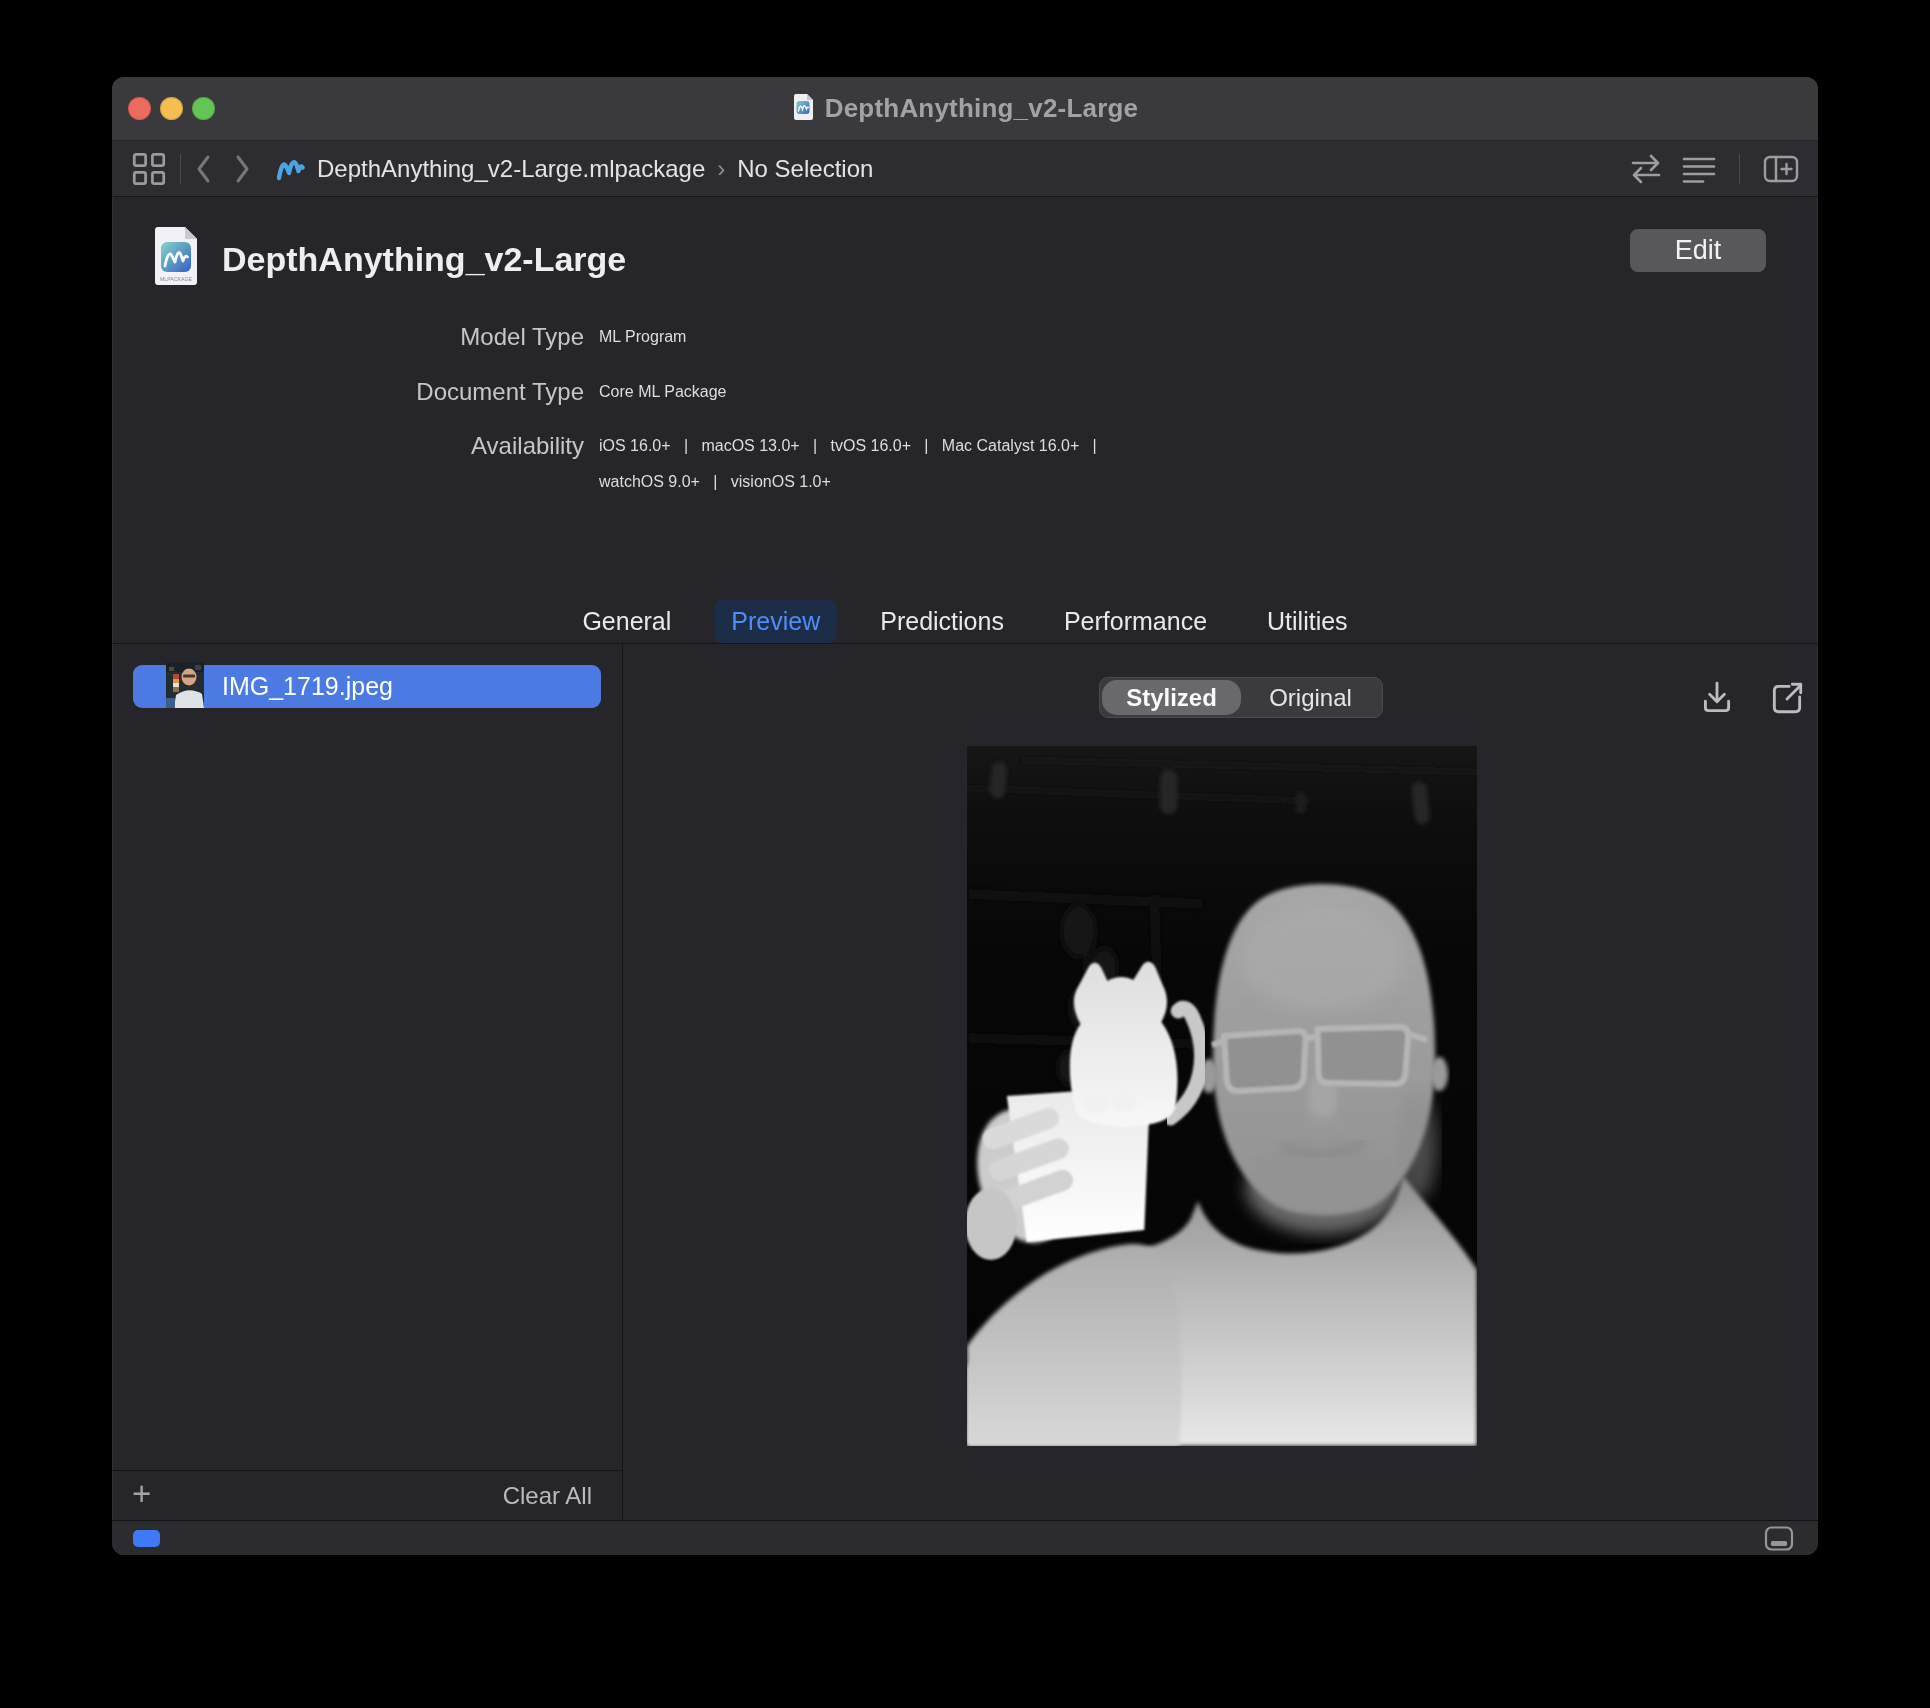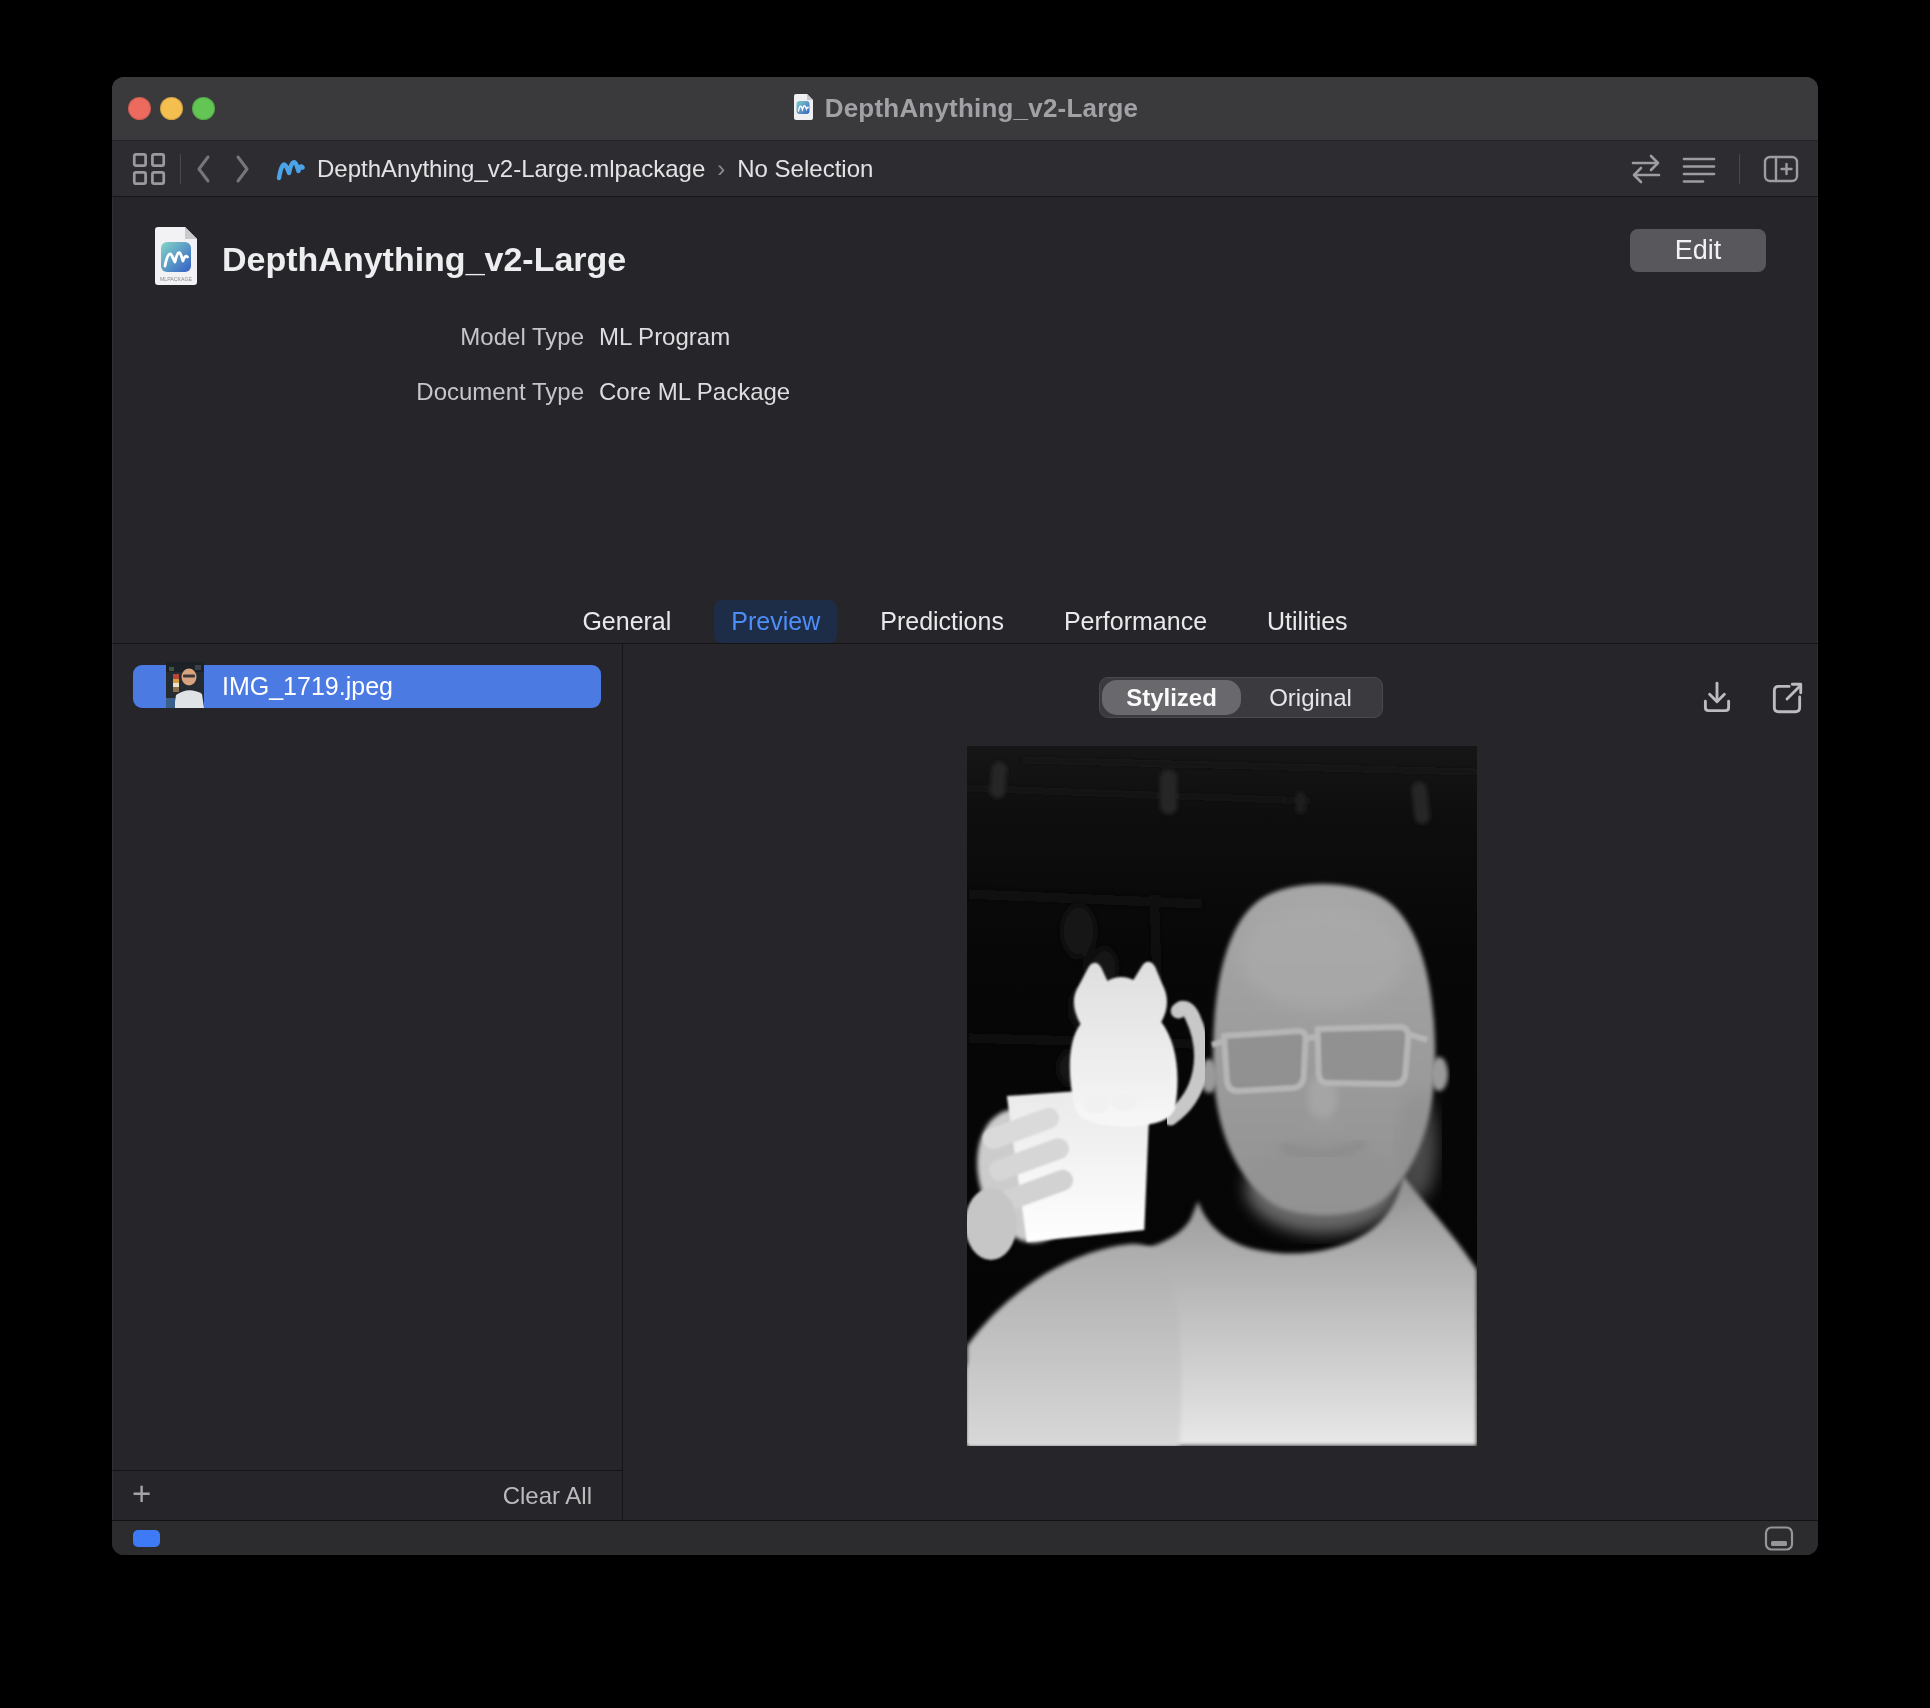--- a/index.html
+++ b/index.html
@@ -35,21 +35,21 @@
   
   .model-icon { position:absolute; left:40px; top:148px; }
   .model-title { position:absolute; left:110px; top:163px; font-size:34px; font-weight:700; color:#edeeef; }
   .edit-btn { position:absolute; left:1518px; top:152px; width:136px; height:43px;
     background:#58585c; border-radius:8px; color:#f2f2f4; font-size:27px;
     display:flex; align-items:center; justify-content:center; }
   .fields { position:absolute; left:0; top:232px; width:1400px; }
   .f-row { display:flex; height:55px; line-height:55px; }
   .f-row.avail { height:auto; line-height:36px; margin-top:9px; }
   .f-label { width:487px; text-align:right; padding-right:15px; color:#c6c6ca; font-size:24px; }
-  .f-value { color:#dddddf; font-size:24px; white-space:pre; }
+  .f-value { color:#dddddf; font-size:16px; white-space:pre; }
 
   
   .tabbar { position:absolute; left:0; top:515px; width:100%; height:52px;
     display:flex; align-items:flex-end; justify-content:center; gap:26px;
     border-bottom:1px solid #151517; }
   .tab { font-size:25px; color:#e9e9eb; padding:7px 17px; border-radius:8px; }
   .tab.selected { color:#4e8ef8; background:#1d2c47; }
 
   
   .content { position:absolute; left:0; top:567px; width:100%; height:876px; }
@@ -190,20 +190,27 @@
     <div class="edit-btn">Edit</div>
 
     <div class="fields">
       <div class="f-row">
         <div class="f-label">Model Type</div>
         <div class="f-value">ML Program</div>
       </div>
       <div class="f-row">
         <div class="f-label">Document Type</div>
         <div class="f-value">Core ML Package</div>
+      </div>
+      <div class="f-row avail">
+        <div class="f-label">Availability</div>
+        <div>
+          <div class="f-value">iOS 16.0+   |   macOS 13.0+   |   tvOS 16.0+   |   Mac Catalyst 16.0+   |</div>
+          <div class="f-value">watchOS 9.0+   |   visionOS 1.0+</div>
+        </div>
       </div>
     </div>
 
     <div class="tabbar">
       <div class="tab">General</div>
       <div class="tab selected">Preview</div>
       <div class="tab">Predictions</div>
       <div class="tab">Performance</div>
       <div class="tab">Utilities</div>
     </div>

